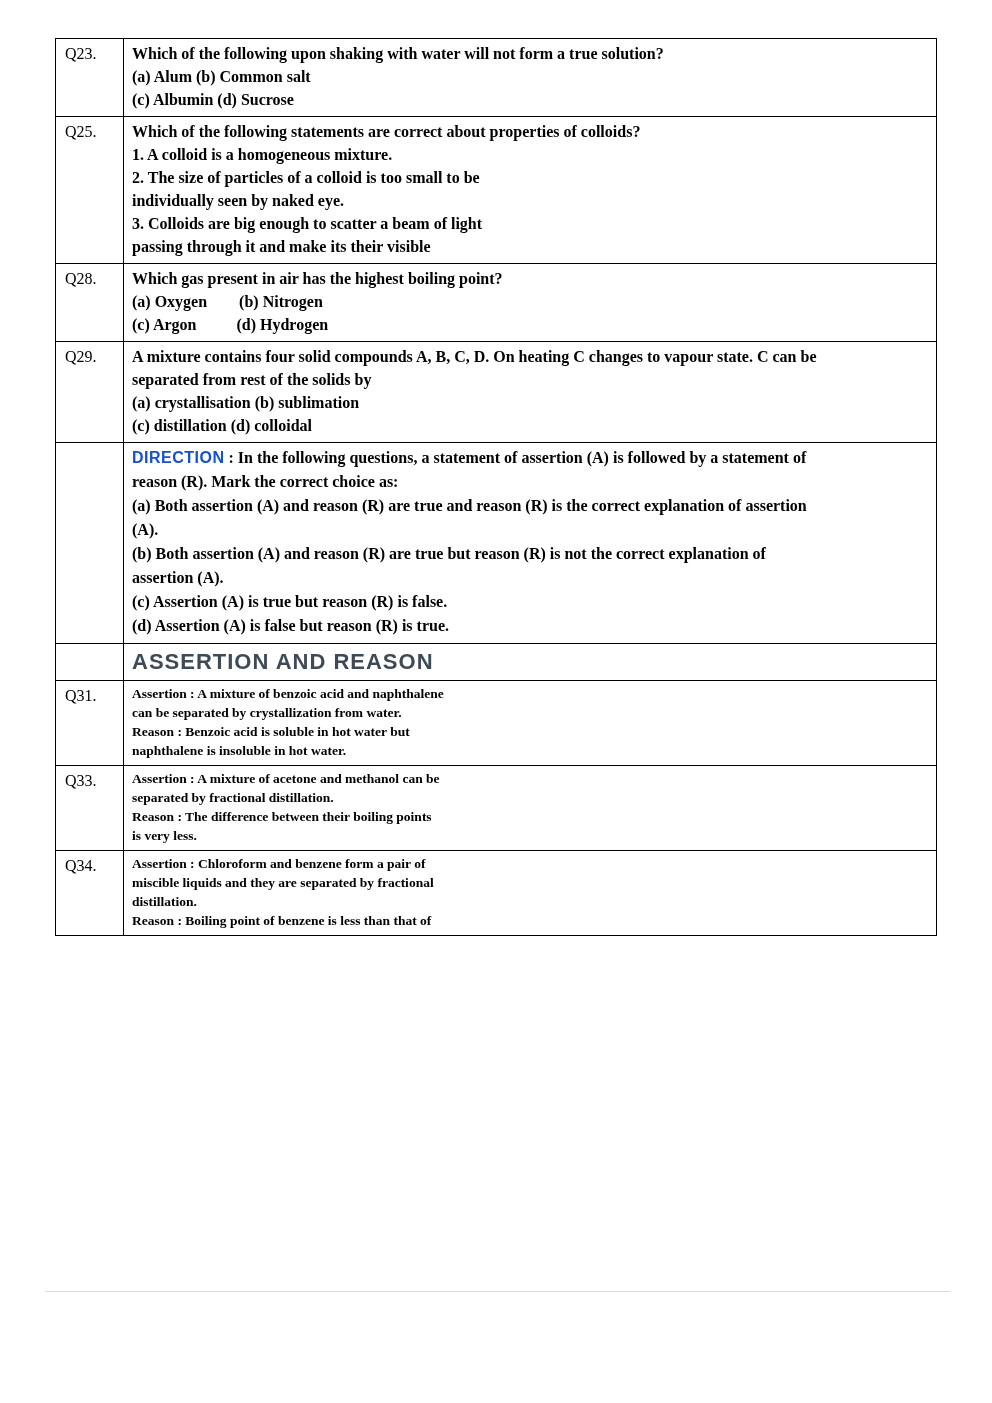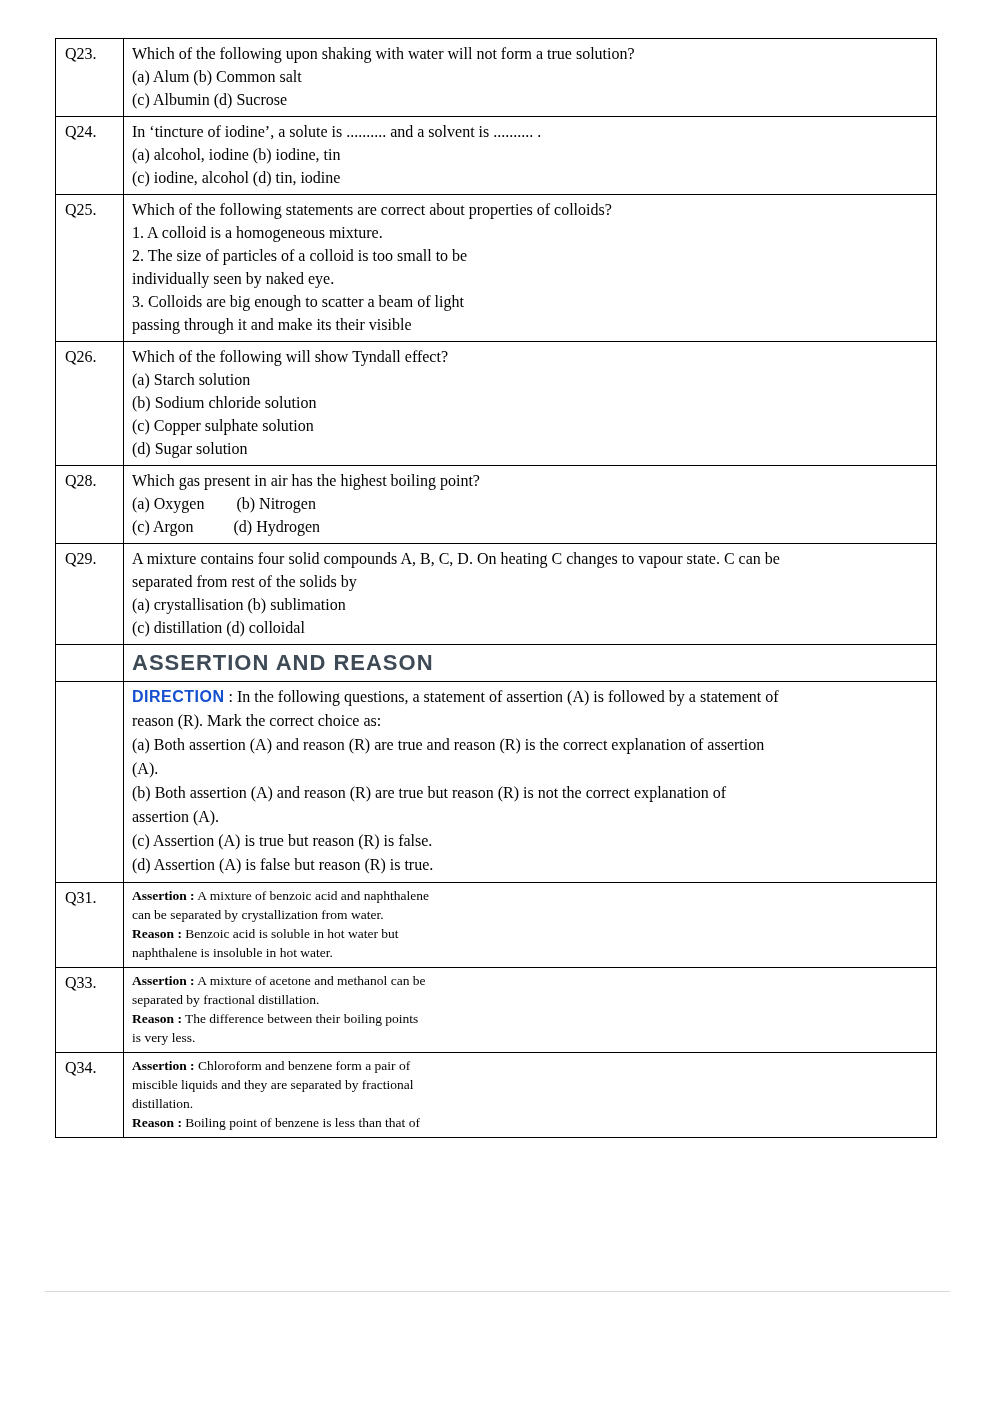--- a/index.html
+++ b/index.html
@@ -30,20 +30,21 @@
   }
   td.num-cell {
     width: 50px;
     padding-left: 9px;
     font-size: 16px;
     line-height: 23px;
     white-space: nowrap;
   }
   td.content-cell .line {
     white-space: pre-wrap;
+    font-weight: bold;
   }
   td.content-cell.question {
     font-size: 16px;
     line-height: 23px;
   }
   td.content-cell.small {
     font-size: 13.5px;
     line-height: 19px;
   }
   td.content-cell.header {
@@ -80,46 +81,28 @@
   <tbody>
       <tr>
         <td class="num-cell">Q23.</td>
         <td class="content-cell question">
           <div class="line">Which of the following upon shaking with water will not form a true solution?</div>
           <div class="line">(a) Alum (b) Common salt</div>
           <div class="line">(c) Albumin (d) Sucrose</div>
         </td>
       </tr>
       <tr>
-        <td class="num-cell">Q24.</td>
-        <td class="content-cell question">
-          <div class="line">In ‘tincture of iodine’, a solute is .......... and a solvent is .......... .</div>
-          <div class="line">(a) alcohol, iodine (b) iodine, tin</div>
-          <div class="line">(c) iodine, alcohol (d) tin, iodine</div>
-        </td>
-      </tr>
-      <tr>
         <td class="num-cell">Q25.</td>
         <td class="content-cell question">
           <div class="line">Which of the following statements are correct about properties of colloids?</div>
           <div class="line">1. A colloid is a homogeneous mixture.</div>
           <div class="line">2. The size of particles of a colloid is too small to be</div>
           <div class="line">individually seen by naked eye.</div>
           <div class="line">3. Colloids are big enough to scatter a beam of light</div>
           <div class="line">passing through it and make its their visible</div>
-        </td>
-      </tr>
-      <tr>
-        <td class="num-cell">Q26.</td>
-        <td class="content-cell question">
-          <div class="line">Which of the following will show Tyndall effect?</div>
-          <div class="line">(a) Starch solution</div>
-          <div class="line">(b) Sodium chloride solution</div>
-          <div class="line">(c) Copper sulphate solution</div>
-          <div class="line">(d) Sugar solution</div>
         </td>
       </tr>
       <tr>
         <td class="num-cell">Q28.</td>
         <td class="content-cell question">
           <div class="line">Which gas present in air has the highest boiling point?</div>
           <div class="line">(a) Oxygen        (b) Nitrogen</div>
           <div class="line">(c) Argon          (d) Hydrogen</div>
         </td>
       </tr>
@@ -127,35 +110,35 @@
         <td class="num-cell">Q29.</td>
         <td class="content-cell question">
           <div class="line">A mixture contains four solid compounds A, B, C, D. On heating C changes to vapour state. C can be</div>
           <div class="line">separated from rest of the solids by</div>
           <div class="line">(a) crystallisation (b) sublimation</div>
           <div class="line">(c) distillation (d) colloidal</div>
         </td>
       </tr>
       <tr>
         <td class="num-cell"></td>
-        <td class="content-cell header">
-          <div class="line">ASSERTION AND REASON</div>
-        </td>
-      </tr>
-      <tr>
-        <td class="num-cell"></td>
         <td class="content-cell direction">
           <div class="line"><b class="lead">DIRECTION</b> : In the following questions, a statement of assertion (A) is followed by a statement of</div>
           <div class="line">reason (R). Mark the correct choice as:</div>
           <div class="line">(a) Both assertion (A) and reason (R) are true and reason (R) is the correct explanation of assertion</div>
           <div class="line">(A).</div>
           <div class="line">(b) Both assertion (A) and reason (R) are true but reason (R) is not the correct explanation of</div>
           <div class="line">assertion (A).</div>
           <div class="line">(c) Assertion (A) is true but reason (R) is false.</div>
           <div class="line">(d) Assertion (A) is false but reason (R) is true.</div>
+        </td>
+      </tr>
+      <tr>
+        <td class="num-cell"></td>
+        <td class="content-cell header">
+          <div class="line">ASSERTION AND REASON</div>
         </td>
       </tr>
       <tr>
         <td class="num-cell">Q31.</td>
         <td class="content-cell small">
           <div class="line"><b>Assertion :</b> A mixture of benzoic acid and naphthalene</div>
           <div class="line">can be separated by crystallization from water.</div>
           <div class="line"><b>Reason :</b> Benzoic acid is soluble in hot water but</div>
           <div class="line">naphthalene is insoluble in hot water.</div>
         </td>

